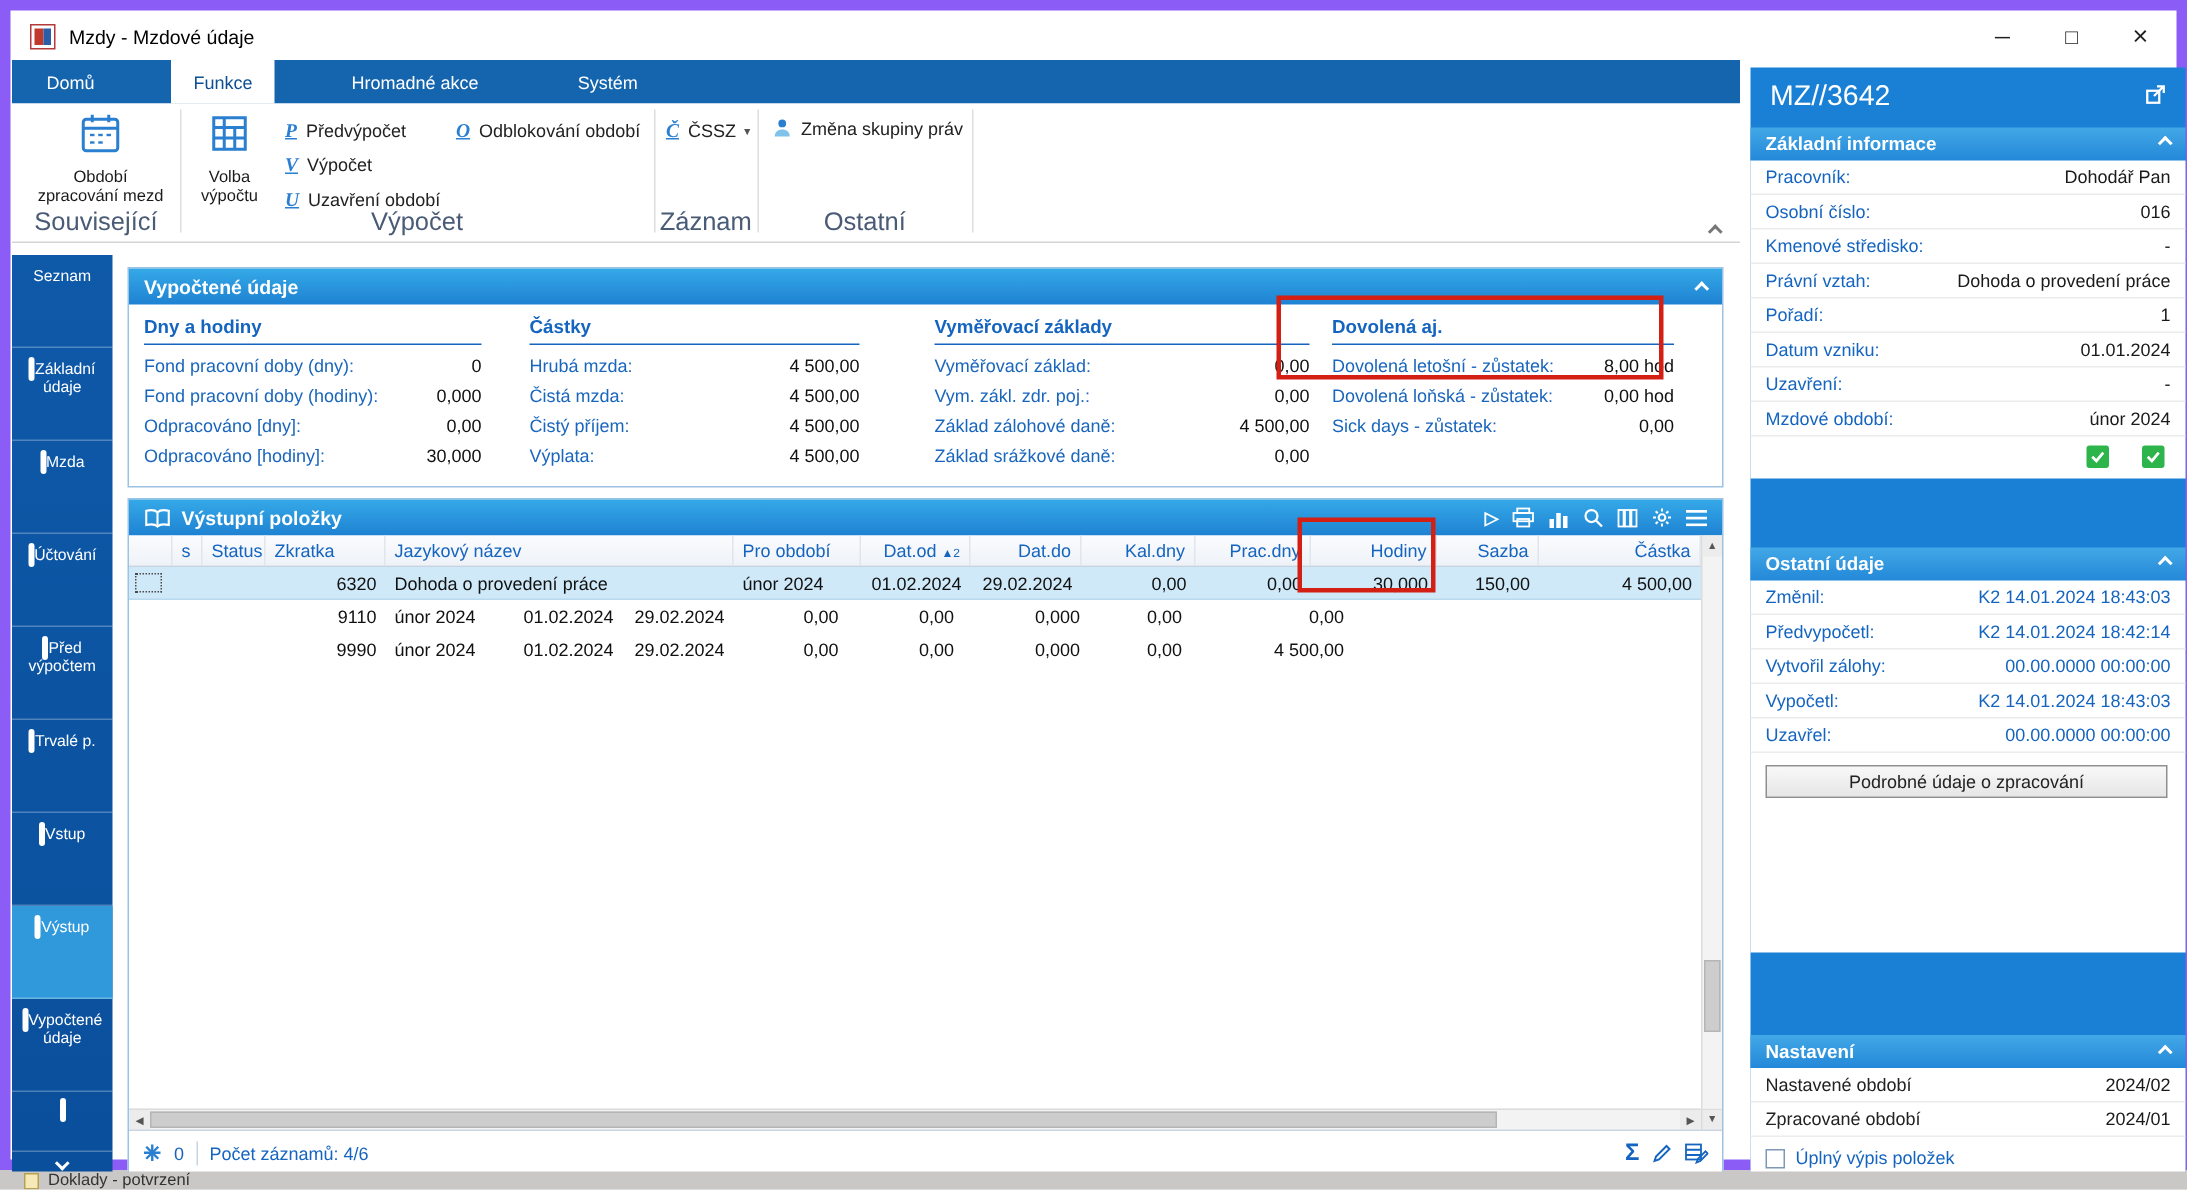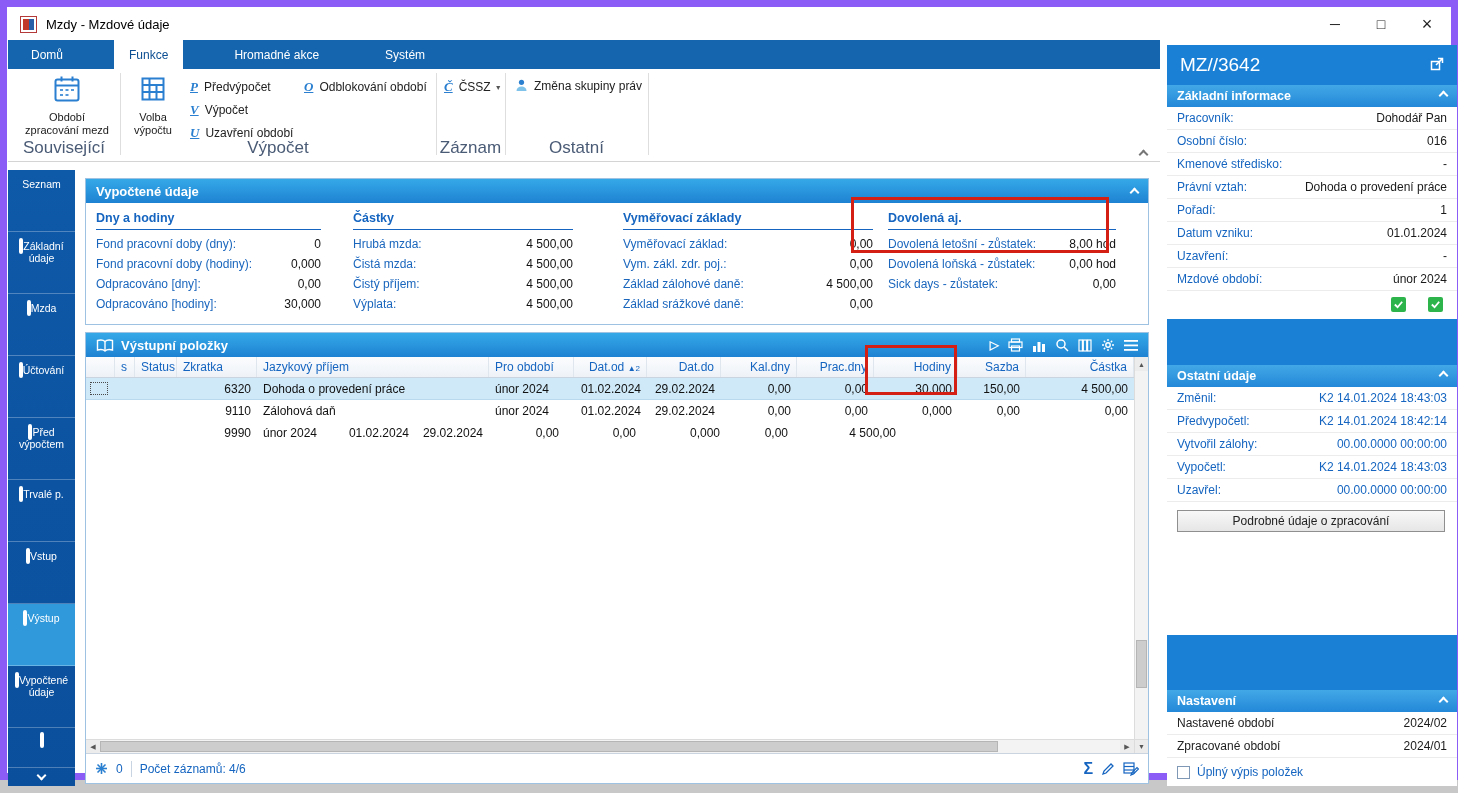--- a/index.html
+++ b/index.html
@@ -369,21 +369,21 @@
       </div>
     </div>
 
     <div class="op-content">
       <div class="op-table">
         <div class="thead">
           <div class="th c0"></div>
           <div class="th c1 txt">s</div>
           <div class="th c2 txt">Status</div>
           <div class="th c3 txt">Zkratka</div>
-          <div class="th c4 txt">Jazykový příjem</div>
+          <div class="th c4 txt">Jazykový název</div>
           <div class="th c5 txt">Pro období</div>
           <div class="th c6 num">
             <span>Dat.od</span>
             <span class="sortmark"><i style="font-style:normal">▲</i><em>2</em></span>
           </div>
           <div class="th c7 num">Dat.do</div>
           <div class="th c8 num">Kal.dny</div>
           <div class="th c9 num">Prac.dny</div>
           <div class="th c10 num">Hodiny</div>
           <div class="th c11 num">Sazba</div>
@@ -403,21 +403,20 @@
           <div class="td c9 num">0,00</div>
           <div class="td c10 num">30,000</div>
           <div class="td c11 num">150,00</div>
           <div class="td c12 num">4 500,00</div>
         </div>
         <div class="tr">
           <div class="td c0"></div>
           <div class="td c1"></div>
           <div class="td c2"></div>
           <div class="td c3 num">9110</div>
-          <div class="td c4 txt">Zálohová daň</div>
           <div class="td c5 txt">únor 2024</div>
           <div class="td c6 num">01.02.2024</div>
           <div class="td c7 num">29.02.2024</div>
           <div class="td c8 num">0,00</div>
           <div class="td c9 num">0,00</div>
           <div class="td c10 num">0,000</div>
           <div class="td c11 num">0,00</div>
           <div class="td c12 num">0,00</div>
         </div>
         <div class="tr">
@@ -588,16 +587,20 @@
           </div>
       <div class="cb-row">
         <span class="cb"></span>
         <span class="cb-label">Úplný výpis položek</span>
       </div>
     </div>
   </div>
 
 </div>
 
+<div class="taskstrip">
+  <span class="doc-icon"></span>
+  <span>Doklady - potvrzení</span>
+</div>
 
 <div class="annotation" id="anno1"></div>
 <div class="annotation" id="anno2"></div>
 </div>
 
 </body></html>

